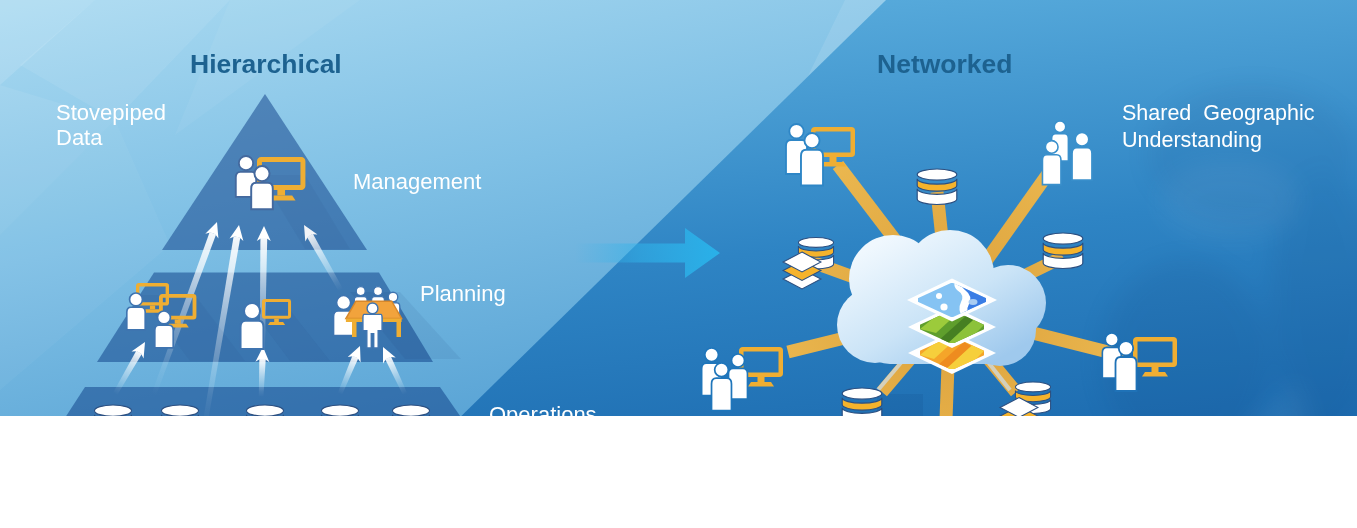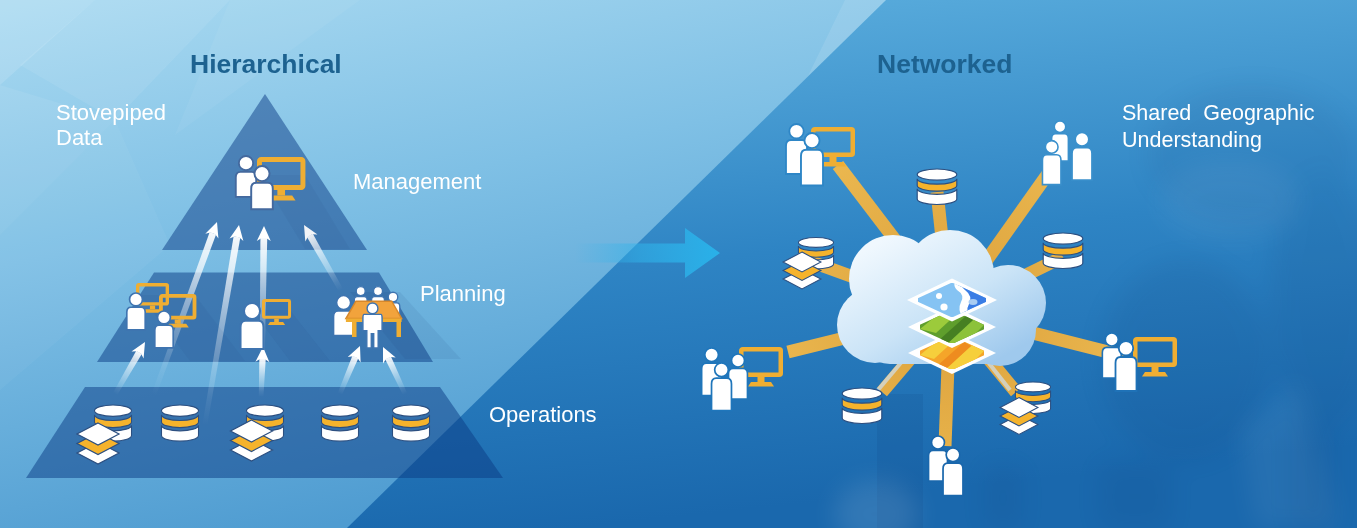--- a/index.html
+++ b/index.html
@@ -1,16 +1,16 @@
 <!DOCTYPE html>
 <html><head>
 <meta charset="utf-8">
 <style>
 html,body{margin:0;padding:0;}
-.stage{position:relative;width:1357px;height:528px;overflow:hidden;background:#d946ef;font-family:"Liberation Sans",sans-serif;}
+.stage{position:relative;width:1357px;height:416px;overflow:hidden;background:#d946ef;font-family:"Liberation Sans",sans-serif;}
 </style>
 </head>
 <body>
 <div class="stage">
 <svg width="1357" height="528" viewBox="0 0 1357 528">
 <defs>
   <linearGradient id="bgL" x1="0" y1="0" x2="0.35" y2="1">
     <stop offset="0" stop-color="#aadaf1"></stop>
     <stop offset="0.45" stop-color="#7fc0e5"></stop>
     <stop offset="1" stop-color="#4f9cd1"></stop>

